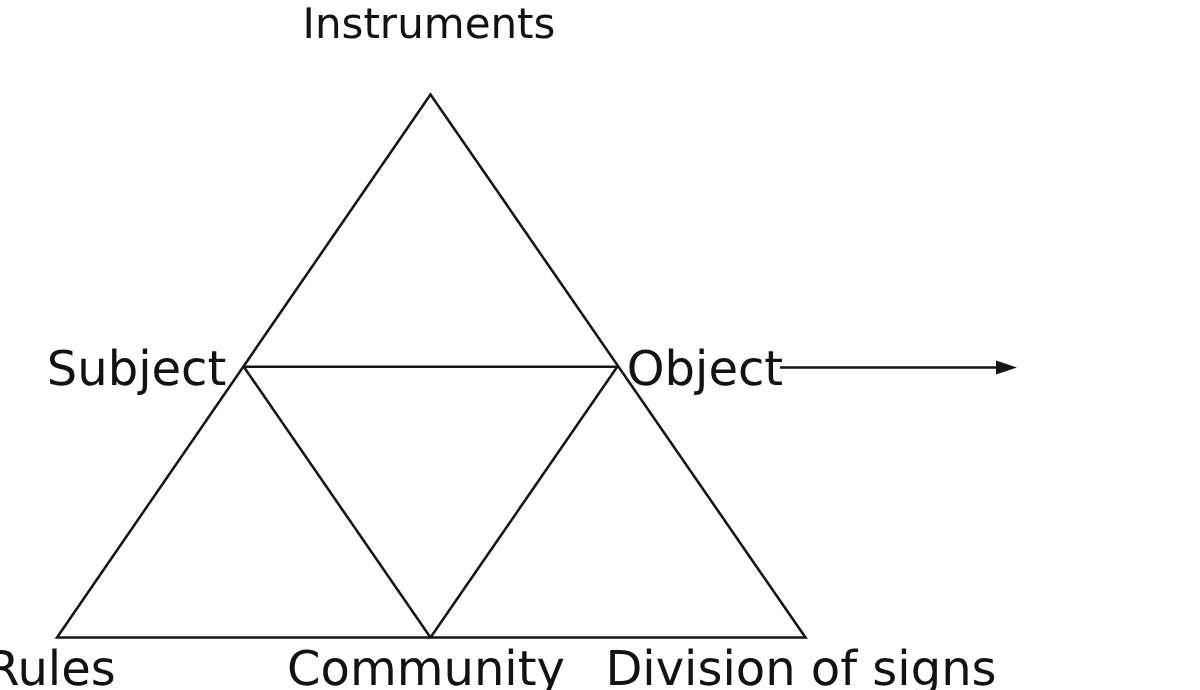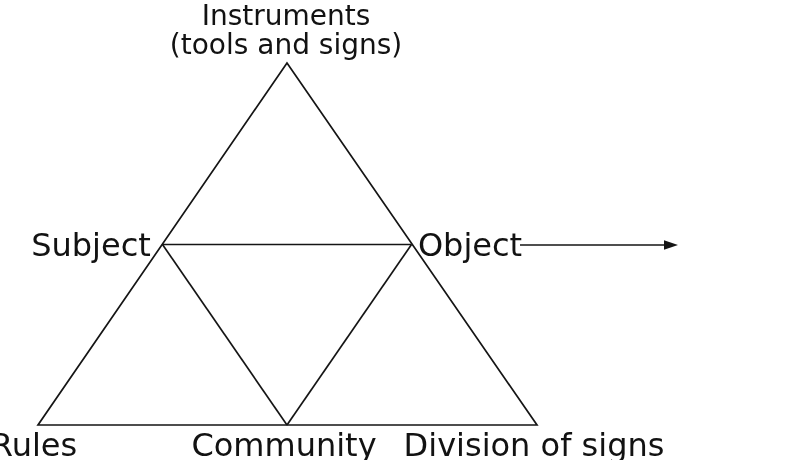--- a/index.html
+++ b/index.html
@@ -57,21 +57,20 @@
 
     <line x1="411.5" y1="244.5" x2="287" y2="425" stroke-width="1.7" stroke="#151515"></line>
 
     <line x1="520" y1="245" x2="666" y2="245" stroke-width="1.7" stroke="#151515"></line>
 
     <polygon points="678,245 664,240.3 664,249.7" fill="#151515"></polygon>
   </svg>
 
   <div class="label-top" style="left:286px; top:1px;">
     <div>Instruments</div>
-    <div>(tools and signs)</div>
   </div>
 
   <div class="label" style="left:91px; top:246px;">Subject</div>
 
   <div class="label" style="left:470px; top:246px;">Object</div>
 
 
   <div class="label" style="left:34px; top:446px;">Rules</div>
 
   <div class="label" style="left:284px; top:446px;">Community</div>

